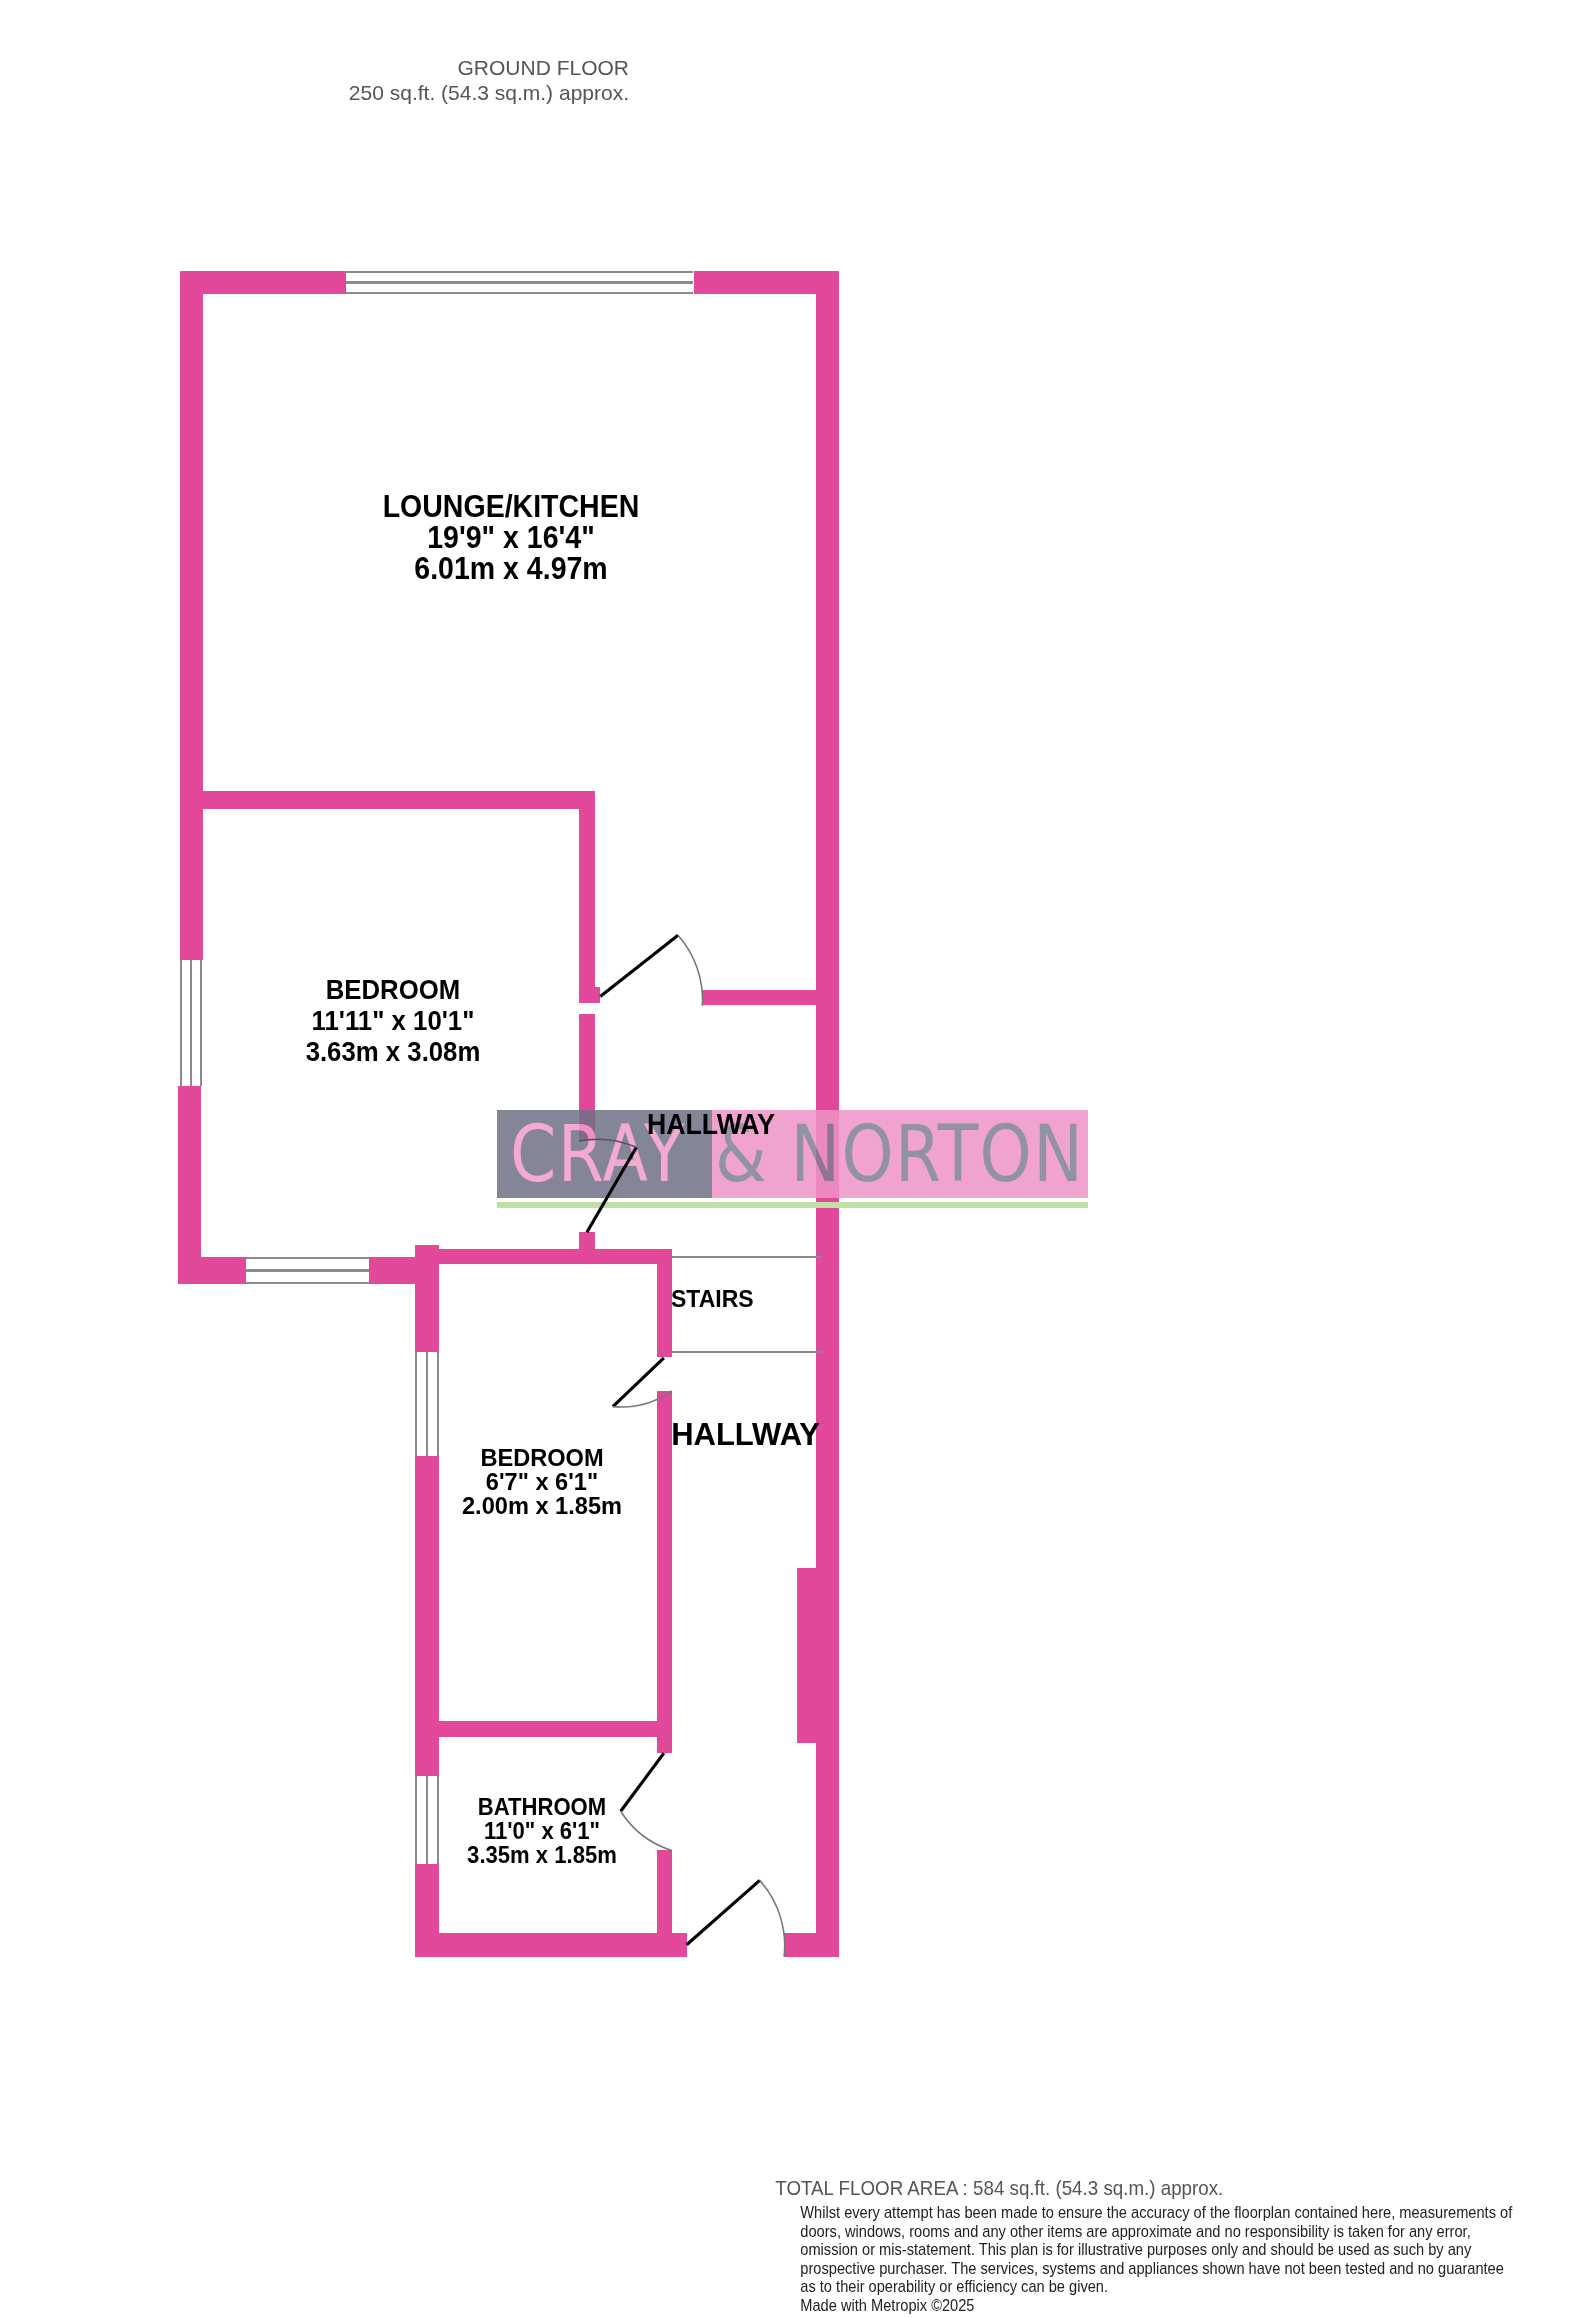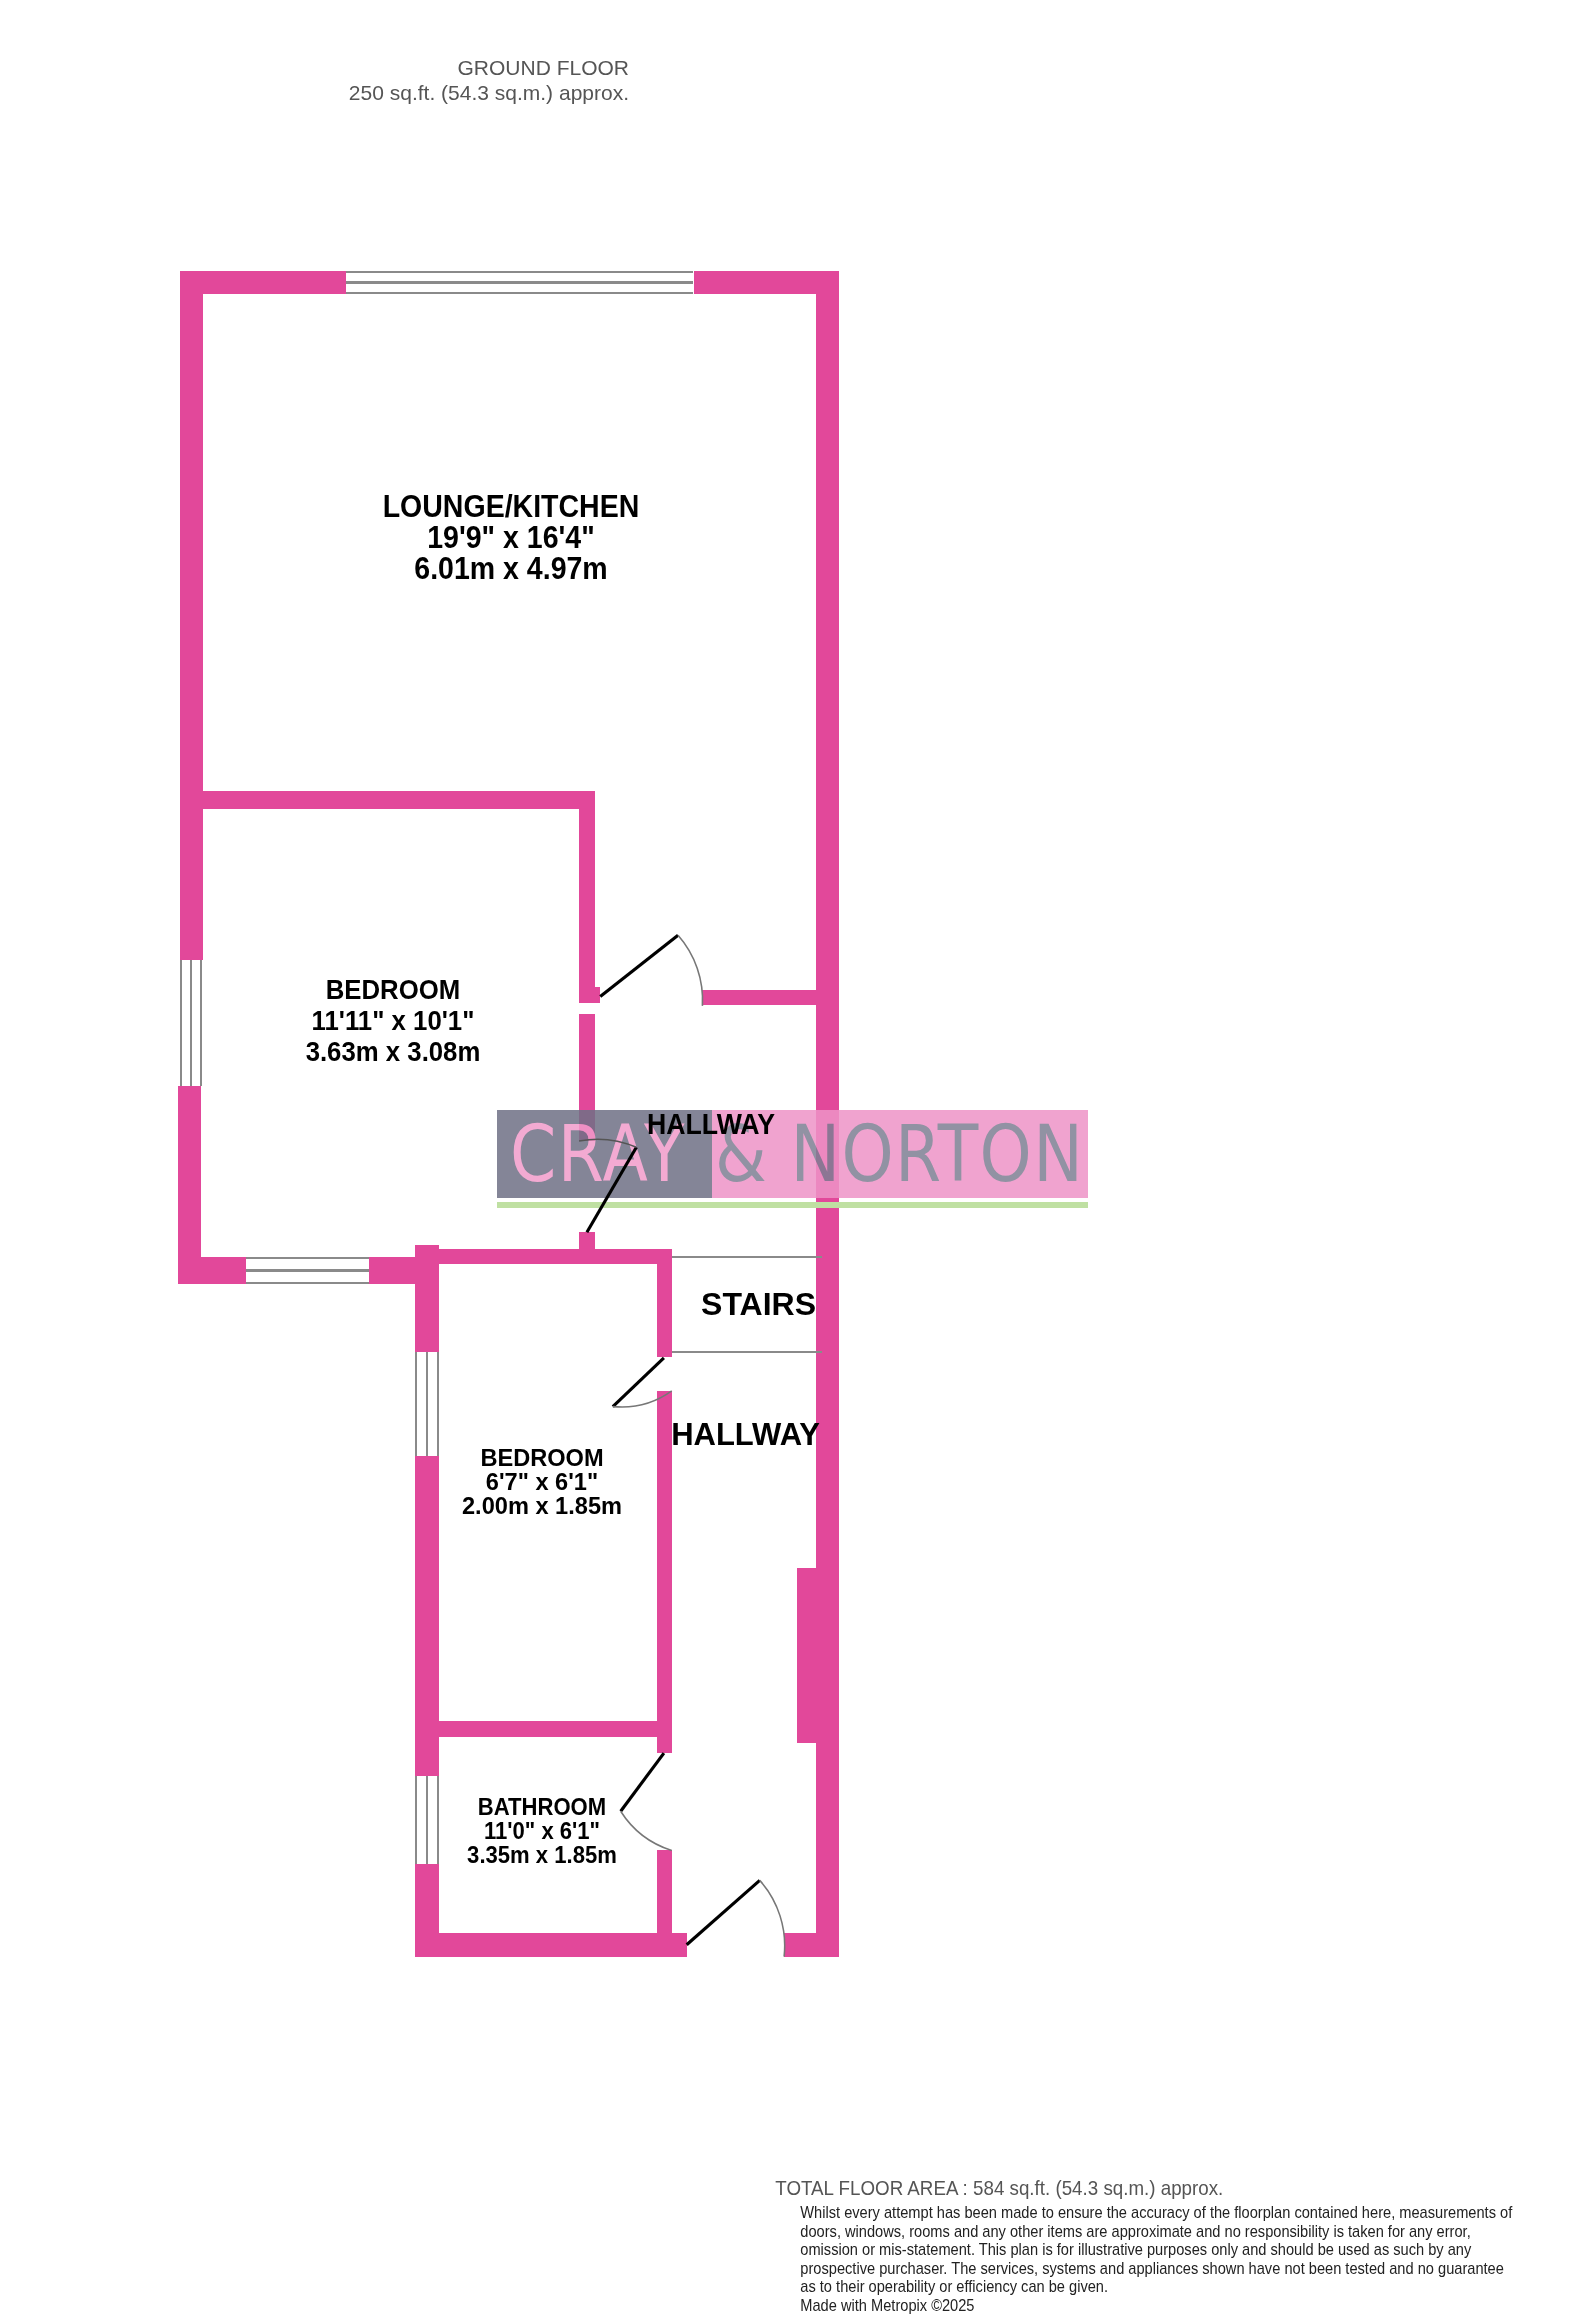--- a/index.html
+++ b/index.html
@@ -11,21 +11,21 @@
   .win.h::after { content: ""; position: absolute; left: 0; right: 0; top: 50%; height: 2.4px; margin-top: -1.2px; background: #8a8a8a; }
   .win.v { border-left: 2.4px solid #8a8a8a; border-right: 2.4px solid #8a8a8a; }
   .win.v::after { content: ""; position: absolute; top: 0; bottom: 0; left: 50%; width: 2.4px; margin-left: -1.2px; background: #8a8a8a; }
   .header { position: absolute; left: 299px; top: 55px; width: 330px; text-align: right; color: #555555; font-size: 21px; line-height: 25px; }
   .room-label { position: absolute; text-align: center; color: #000; font-weight: bold; }
   .room-label .name, .room-label .imp, .room-label .met { display: block; }
   .lk { left: 299px; top: 491px; width: 424px; font-size: 31px; line-height: 31px; font-family: "Liberation Sans", sans-serif; transform: scaleX(0.92); }
   .bd1 { left: 228px; top: 974px; width: 330px; font-size: 28px; line-height: 31px; transform: scaleX(0.92); }
   .bd2 { left: 436px; top: 1446px; width: 212px; font-size: 23.6px; line-height: 24px; }
   .bath { left: 436px; top: 1795px; width: 212px; font-size: 24px; line-height: 24px; transform: scaleX(0.92); }
-  .stairs { position: absolute; left: 671px; top: 1286px; width: 145px; text-align: right; font-weight: bold; font-size: 32px; }
+  .stairs { position: absolute; left: 671px; top: 1286px; width: 145px; text-align: left; font-weight: bold; font-size: 23px; }
   .hall1 { position: absolute; left: 613px; top: 1108px; width: 196px; text-align: center; font-weight: bold; font-size: 29px; transform: scaleX(0.92); z-index: 6; }
   .hall2 { position: absolute; left: 669px; top: 1417px; width: 153px; text-align: center; font-weight: bold; font-size: 31px; }
   .logo { position: absolute; left: 497px; top: 1110px; width: 591px; height: 88px; z-index: 4; opacity: 0.85; }
   .logo .gray { position: absolute; left: 0; top: 0; width: 215px; height: 100%; background: #6f7086; }
   .logo .pink { position: absolute; left: 215px; top: 0; right: 0; height: 100%; background: #ee94c7; }
   .logo .t1 { position: absolute; left: 12.6px; top: 3.1px; font-size: 79px; line-height: 82px; font-weight: normal; color: #f29ccb; letter-spacing: 1.6px; font-family: "DejaVu Sans", sans-serif; transform: scaleX(0.84); transform-origin: left center; }
   .logo .t2 { position: absolute; left: 218px; top: 3.1px; font-size: 79px; line-height: 82px; color: #7e7f93; letter-spacing: 1.6px; font-family: "DejaVu Sans", sans-serif; transform: scaleX(0.84); transform-origin: left center; white-space: nowrap; }
   .logo-line { position: absolute; left: 497px; top: 1202px; width: 591px; height: 5.5px; background: #bfe0a2; z-index: 4; }
   .footer { position: absolute; left: 742px; top: 2176px; width: 833px; text-align: left; color: #222; }
   .footer .total { font-size: 20.4px; color: #555; line-height: 25px; transform: scaleX(0.92); }

